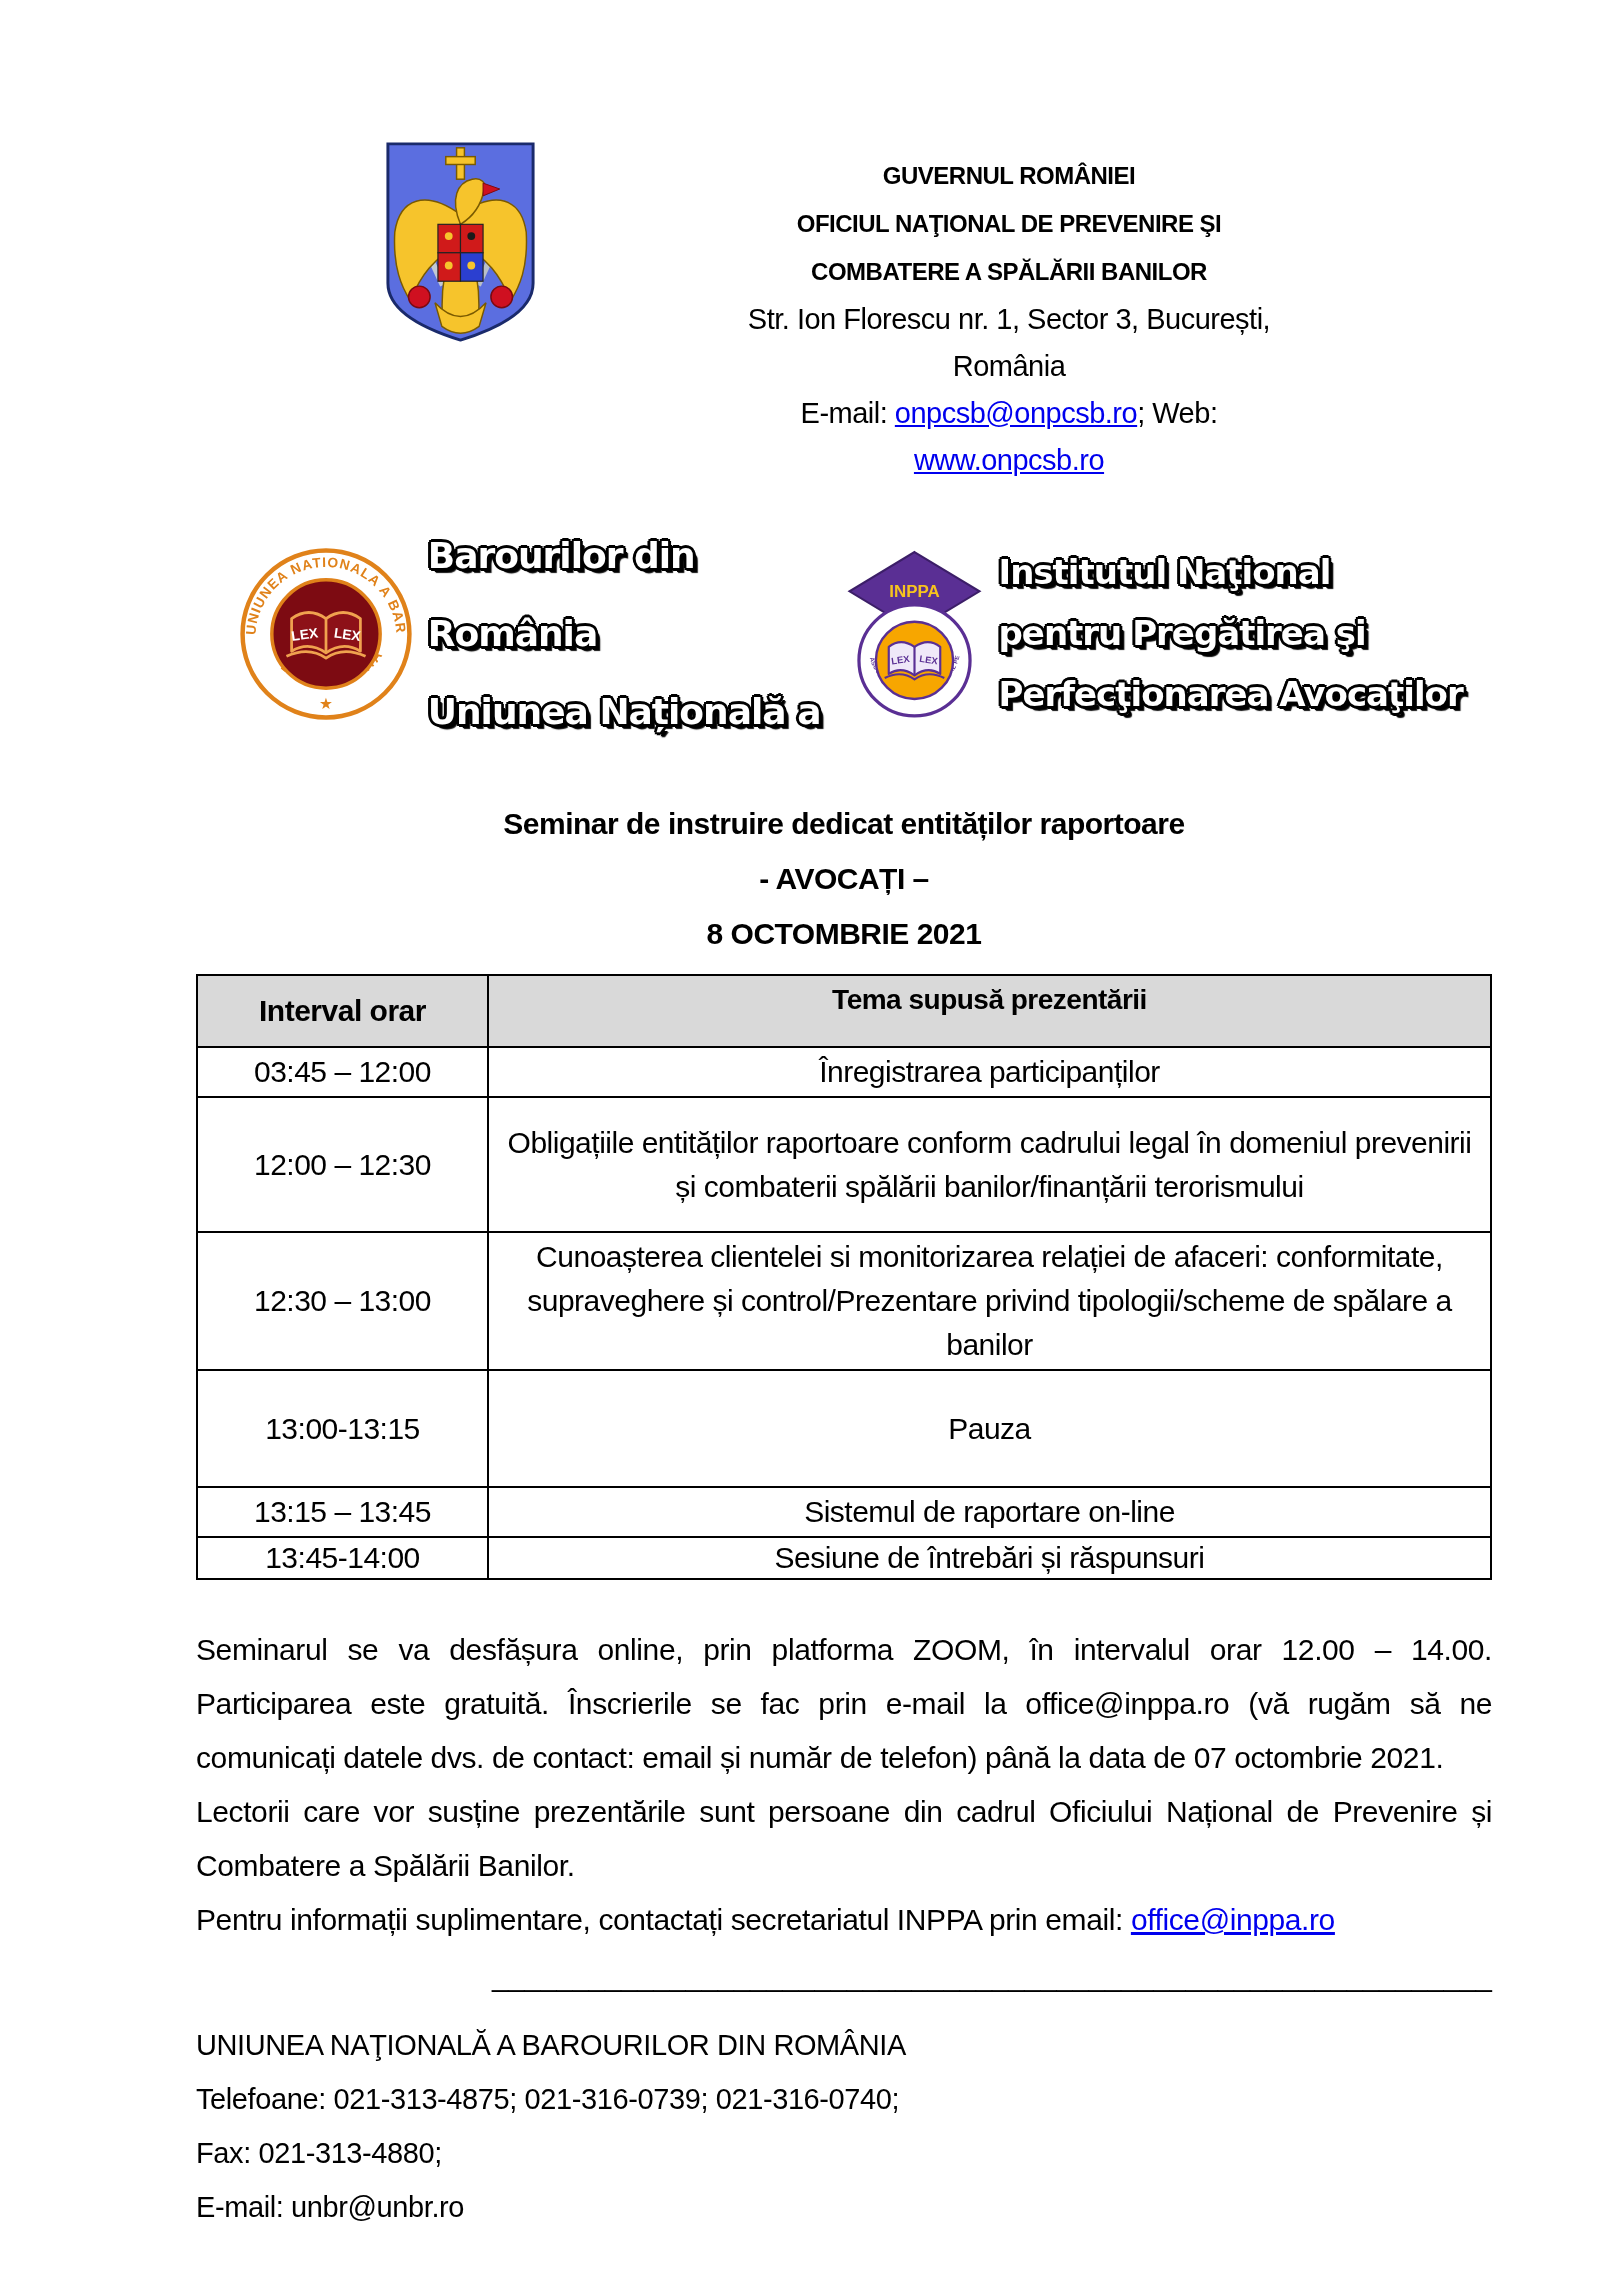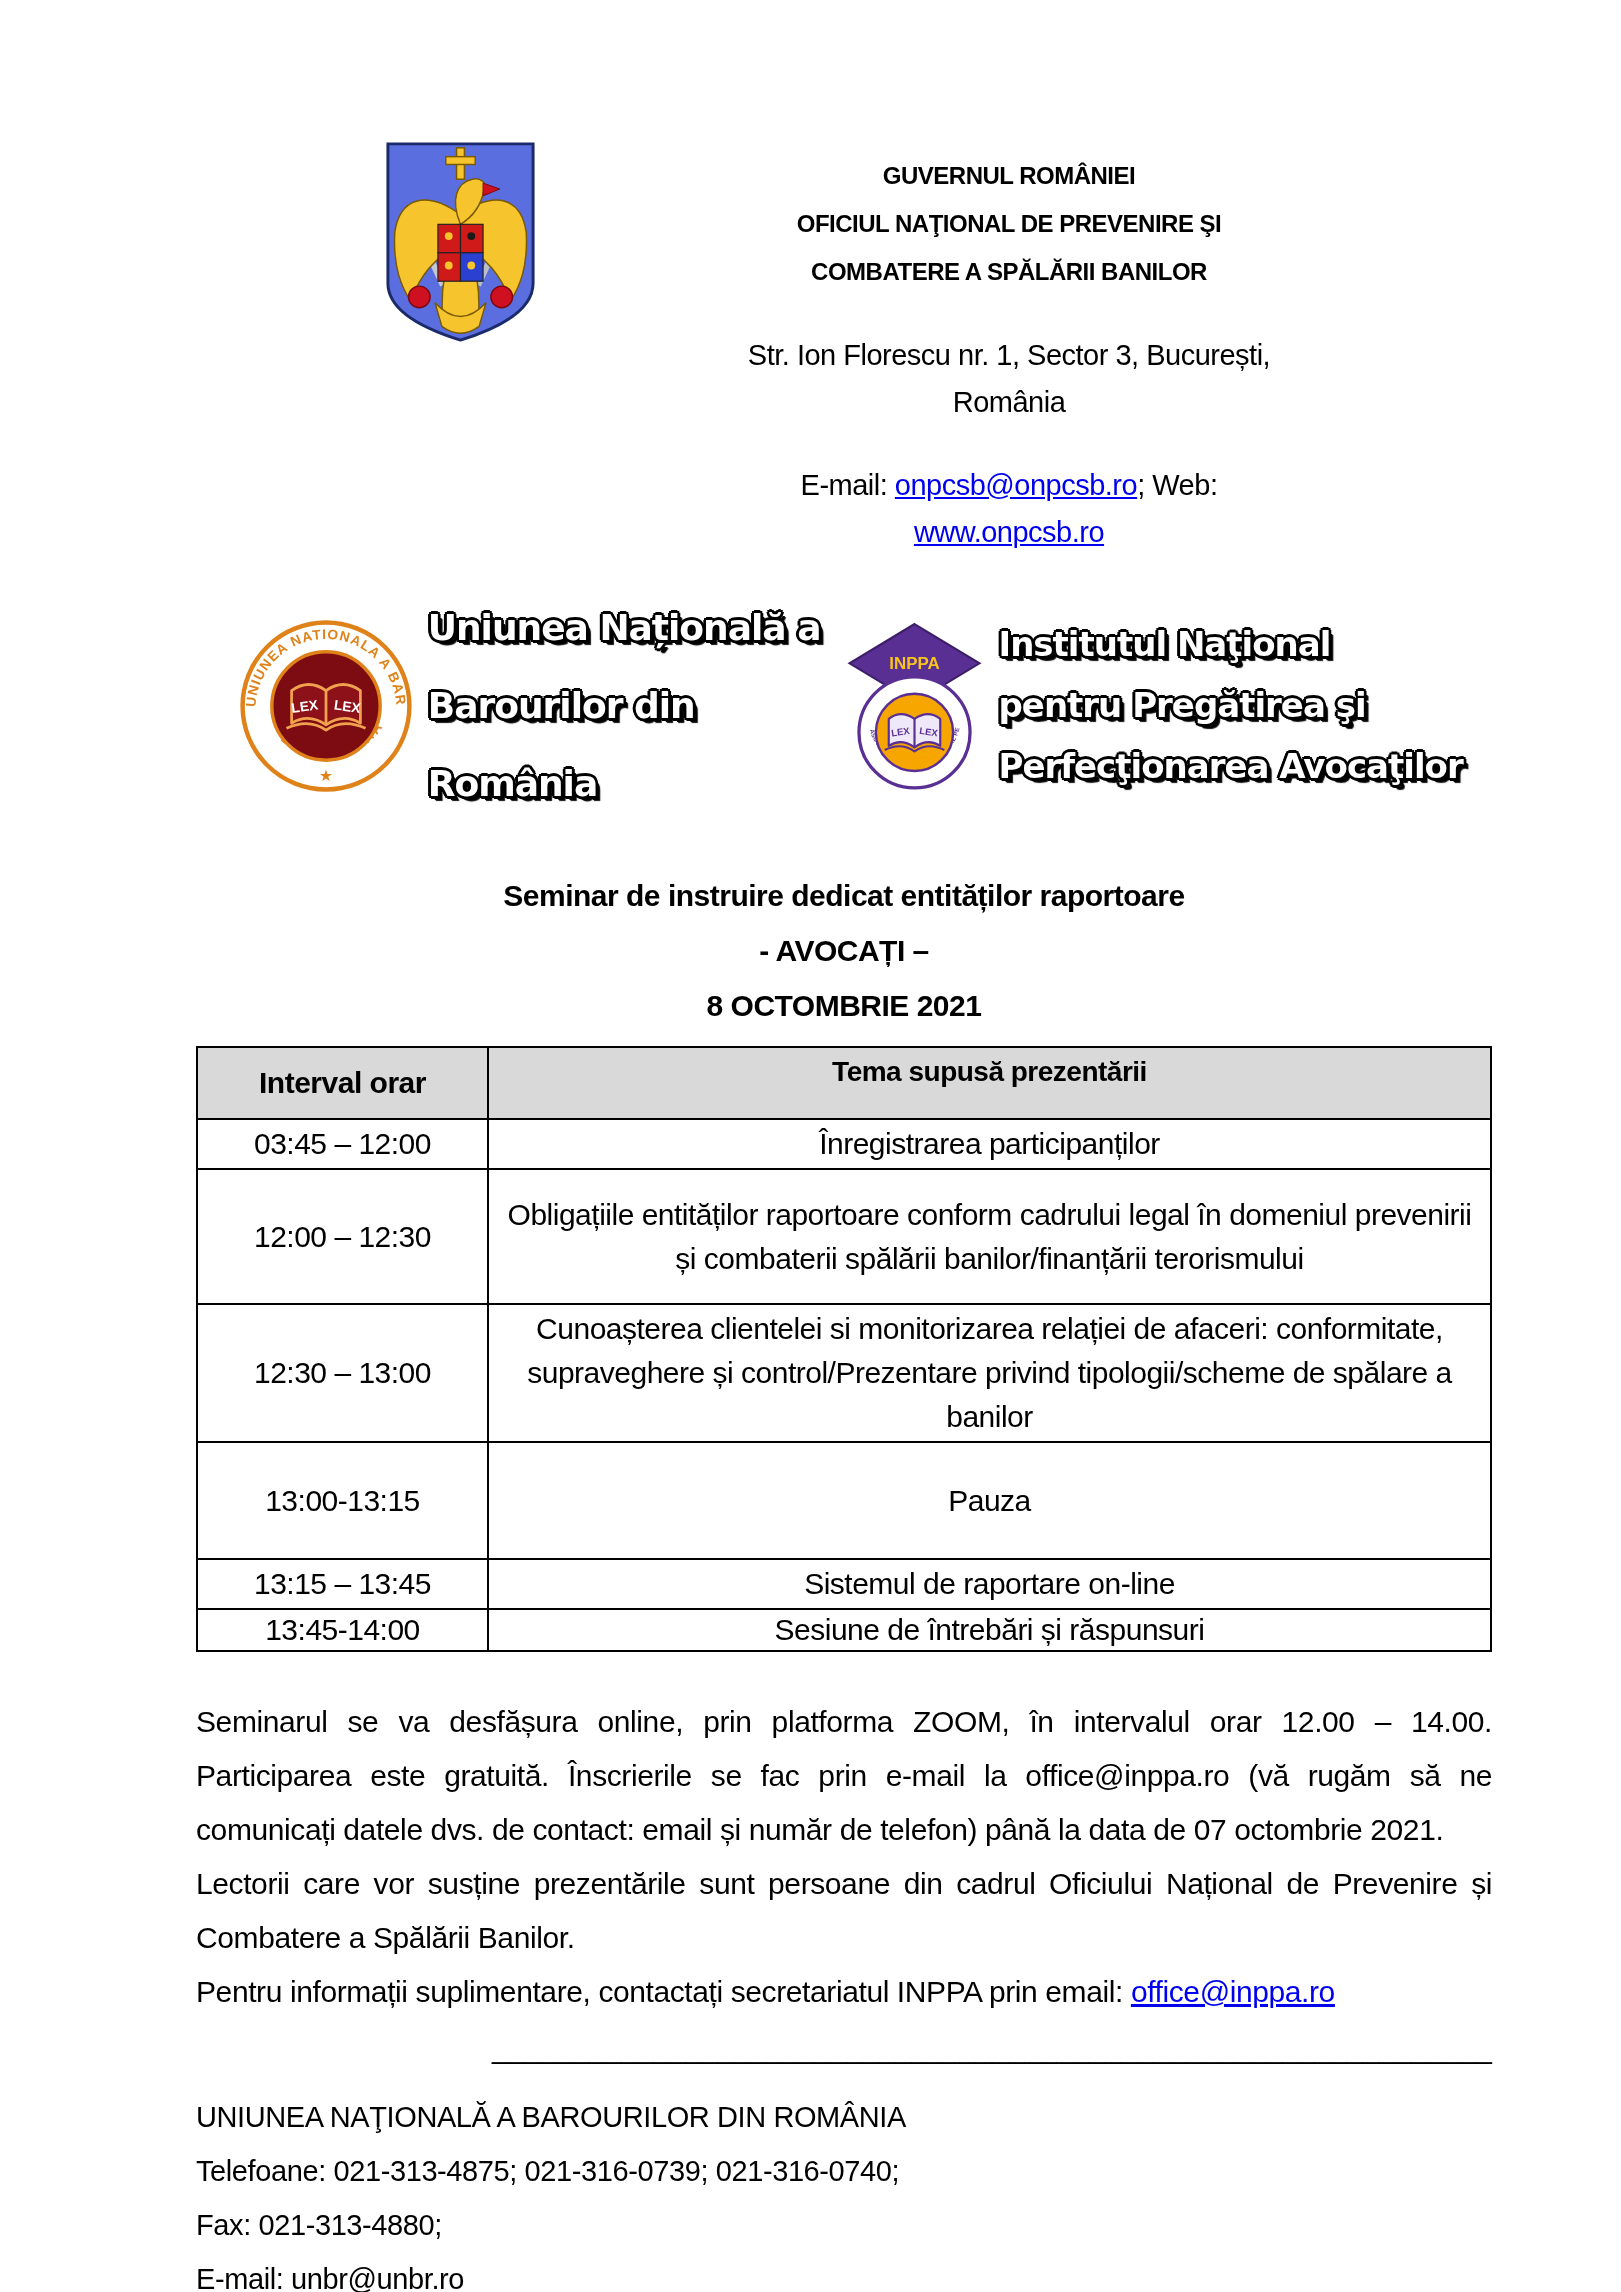--- a/index.html
+++ b/index.html
@@ -11,21 +11,21 @@
     position:relative;
     overflow:hidden;
   }
   .page { width:1621px; height:2293px; padding:138px 129px 0 196px; }
 
   
   .gov-header { display:flex; align-items:flex-start; }
   .coat { margin-left:186px; width:157px; height:206px; flex:0 0 auto; }
   .gov-text { margin-left:176px; width:588px; text-align:center; padding-top:13.7px; }
   .gov-text .org-line { font-size:24px; font-weight:bold; line-height:48px; letter-spacing:-0.5px; }
-  .gov-text .addr-line { font-size:29px; line-height:47px; letter-spacing:-0.5px;margin-top:36px; }
+  .gov-text .addr-line { font-size:29px; line-height:47px; letter-spacing:-0.5px; }
   a.doclink { color:#0000EE; text-decoration:underline; }
 
   
   .logos-row { display:flex; align-items:center; margin-top:57px; height:186px; }
   .unbr-seal { margin-left:44px; width:172px; height:172px; flex:0 0 auto; }
   .wordmark {
     font-family:"DejaVu Sans", sans-serif;
     font-weight:800; color:#fff; letter-spacing:-1px;
     text-shadow:
       -2px -2px 0 #000, 2px -2px 0 #000, -2px 2px 0 #000, 2px 2px 0 #000,
@@ -121,22 +121,22 @@
       <g stroke="#F0A24F" stroke-width="1.6" stroke-linejoin="round">
         <path d="M30,41 Q40,34 50,41 Q60,34 70,41 L70,60 Q60,54 50,61 Q40,54 30,60 Z" fill="#8D1118"></path>
         <line x1="50" y1="41" x2="50" y2="61"></line>
         <path d="M27,63 Q40,57 50,64 Q60,57 73,63" fill="none"></path>
       </g>
       <text x="38" y="53" font-size="8" fill="#fff" font-weight="bold" text-anchor="middle" transform="rotate(-8 38 53)">LEX</text>
       <text x="62" y="53" font-size="8" fill="#fff" font-weight="bold" text-anchor="middle" transform="rotate(8 62 53)">LEX</text>
     </svg>
 
     <div class="unbr-wordmark wordmark">
+      <div>Barourilor din România</div>
       <div>Uniunea Națională a</div>
-      <div>Barourilor din România</div>
     </div>
 
     <svg class="inppa-seal" viewBox="0 0 110 125" aria-hidden="true">
       <defs>
         <path id="inppaTopArc" d="M22,86 A35,35 0 0 1 88,78"></path>
         <path id="inppaBotArc" d="M22,80 A34,34 0 0 0 88,80"></path>
       </defs>
       <polygon points="55,2 103,31 55,60 7,31" fill="#5A2F94" stroke="#3C1E68" stroke-width="1.5"></polygon>
       <text x="55" y="35" text-anchor="middle" font-size="12.5" font-weight="bold" fill="#F7C31E">INPPA</text>
       <path d="M37,52 Q55,66 73,52 L73,63 Q55,74 37,63 Z" fill="#3C1E68"></path>

